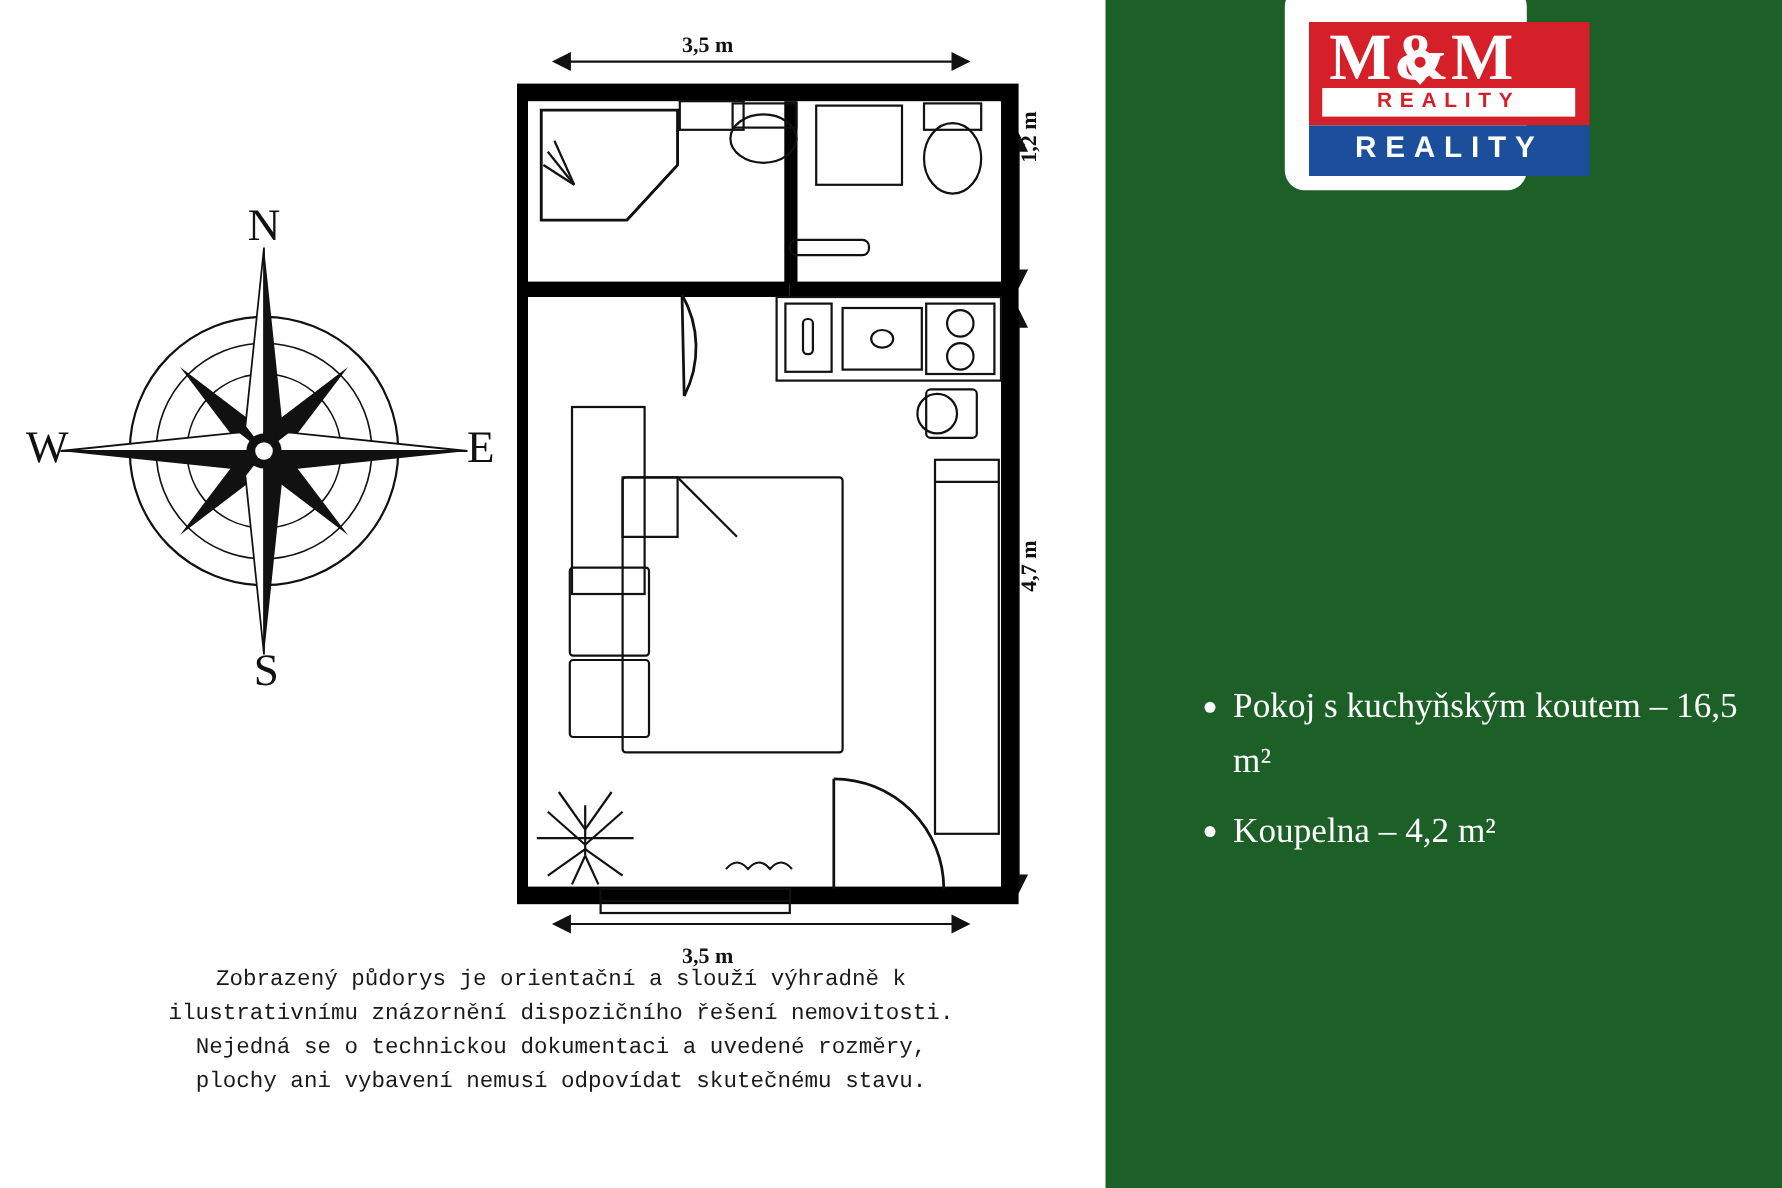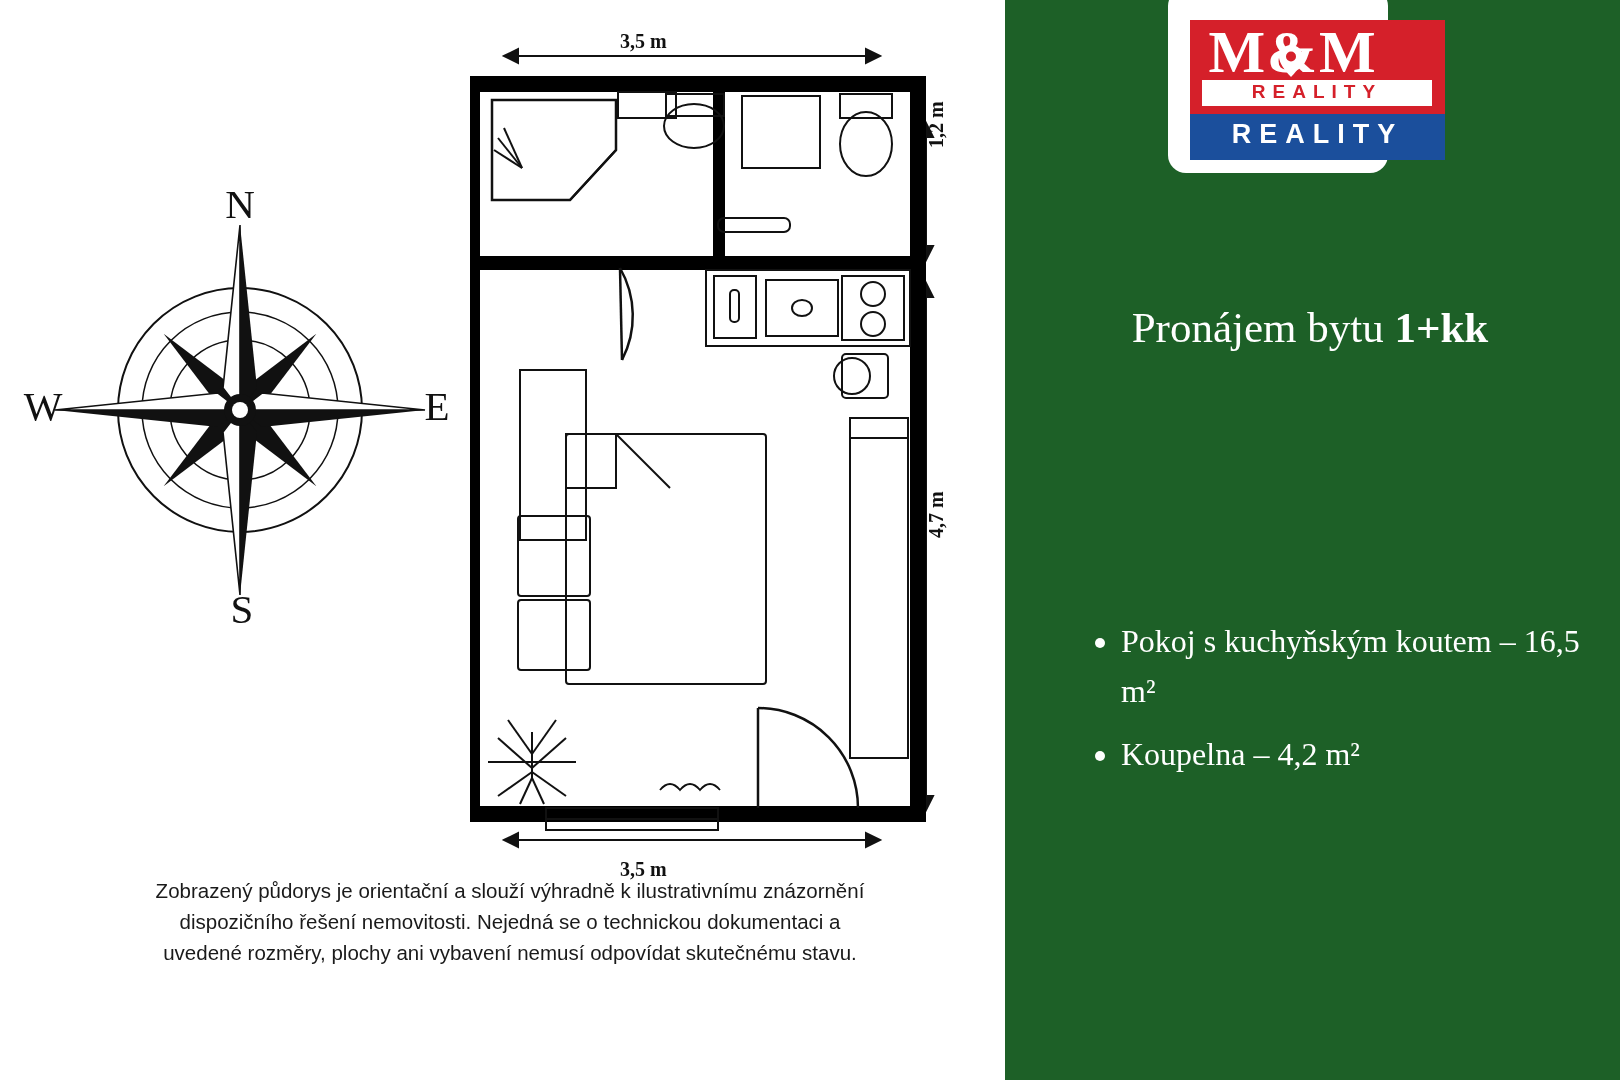--- a/index.html
+++ b/index.html
@@ -76,21 +76,21 @@
     transform: rotate(-90deg);
     transform-origin: left top;
   }
 
   
   #disclaimer {
     position: absolute;
     left: 150px; top: 875px;
     width: 720px;
     text-align: center;
-    font-family: Liberation Sans, sans-serif;
+    font-family: Liberation Mono, monospace;
     font-size: 20.5px;
     line-height: 1.52;
     color: #1a1a1a;
   }
 
   
   #logo-card {
     position: absolute;
     left: 1168px; top: -12px;
     width: 220px; height: 185px;
@@ -362,23 +362,20 @@
     <path d="M13,1 C6.4,1 1,6.3 1,12.8 C1,21.5 13,33 13,33 C13,33 25,21.5 25,12.8 C25,6.3 19.6,1 13,1 Z" fill="#ffffff"></path>
     <circle cx="13" cy="12.5" r="5" fill="#d5202a"></circle>
   </svg>
   <div class="logo-reality-white-strip"></div>
   <div class="logo-reality-red-text">REALITY</div>
   <div class="logo-blue-box"></div>
   <div class="logo-blue-text">REALITY</div>
 </div>
 
 <div id="headline">
-  <div>
-    <span>Pronájem bytu </span><span class="b">1+kk</span>
-  </div>
 </div>
 
 <div id="bullets">
   <ul>
     <li>Pokoj s kuchyňským koutem – 16,5 m²</li>
     <li>Koupelna – 4,2 m²</li>
   </ul>
 </div>
 
 </body></html>

